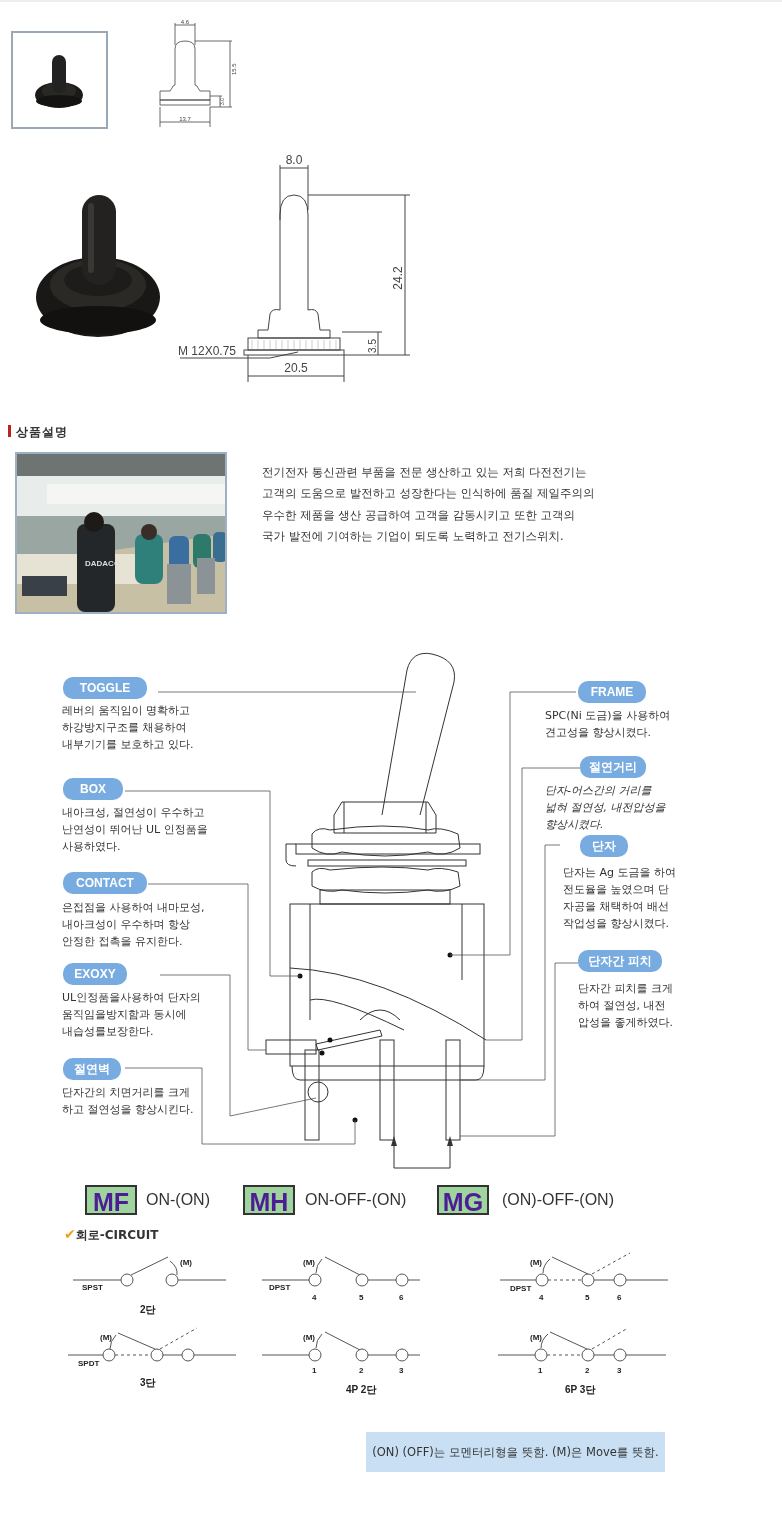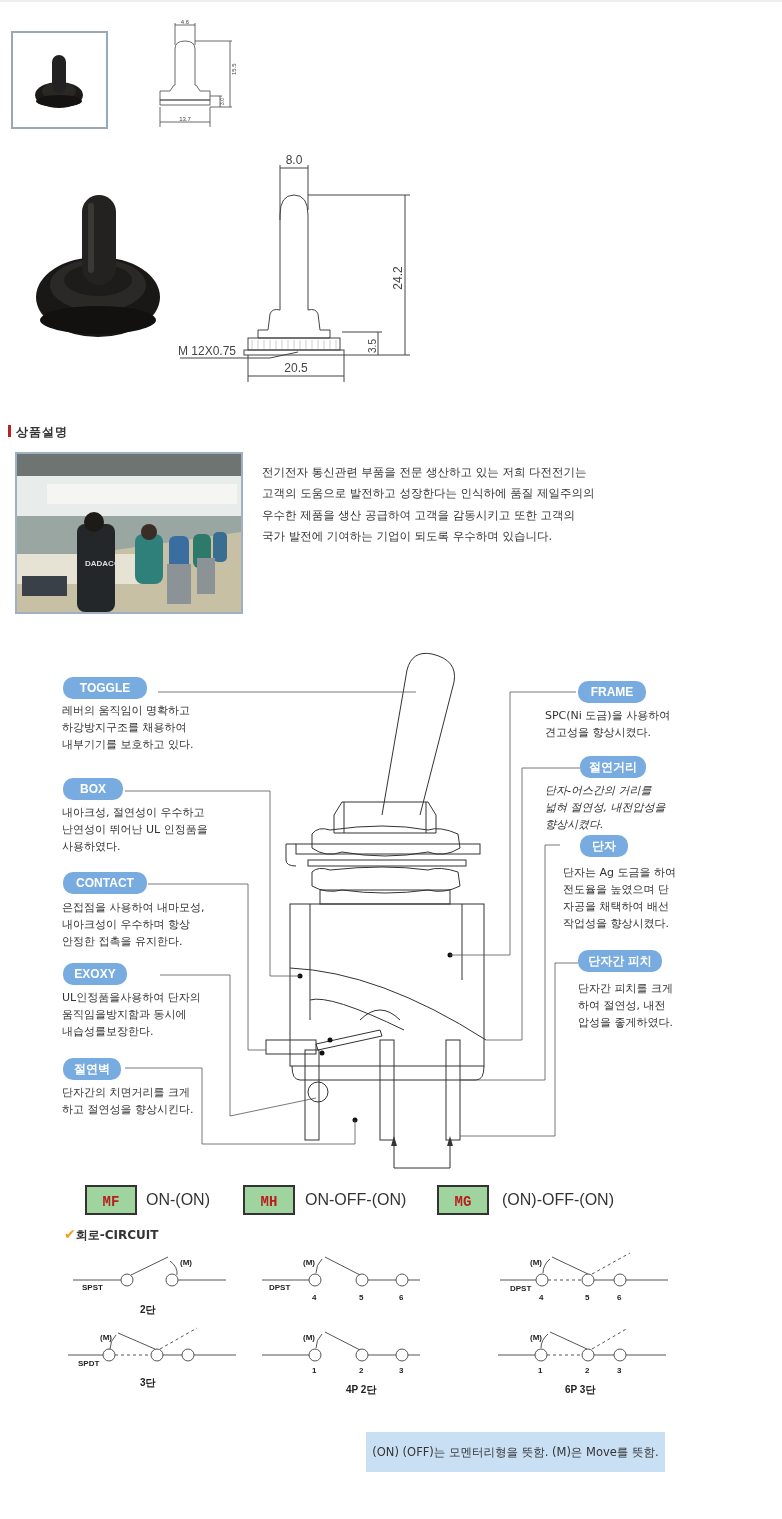--- a/index.html
+++ b/index.html
@@ -2,26 +2,26 @@
 <html><head>
 <meta charset="utf-8">
 <style>
   html,body{margin:0;padding:0;background:#fff;}
   body{width:782px;height:1519px;position:relative;overflow:hidden;font-family:"DejaVu Sans",sans-serif;color:#333;}
   .abs{position:absolute;}
   .topline{left:0;top:0;width:782px;height:2px;background:#eee;}
   .thumb{left:11px;top:31px;width:97px;height:98px;border:2px solid #9aa8b6;box-sizing:border-box;background:#fff;}
   .section-title{left:8px;top:424px;font-size:12px;font-weight:bold;color:#333;letter-spacing:1px;}
   .section-title .bar{display:inline-block;width:3px;height:12px;background:#b22;margin-right:5px;vertical-align:-1px;}
-  .photo{left:15px;top:452px;width:228px;height:162px;border:2px solid #9fb0c4;box-sizing:border-box;overflow:hidden;}
+  .photo{left:15px;top:452px;width:212px;height:162px;border:2px solid #9fb0c4;box-sizing:border-box;overflow:hidden;}
   .desc{left:262px;top:462px;width:340px;font-size:11.5px;line-height:21.3px;color:#333;}
   .desc div{white-space:nowrap;}
   .pill{background:#78ace0;color:#fff;font-weight:bold;font-size:12px;border-radius:10px;height:22px;line-height:22px;text-align:center;font-family:"Liberation Sans",sans-serif;}
   .ftxt{font-size:11px;line-height:17px;color:#333;white-space:nowrap;}
-  .mode-box{background:#9fd49f;border:2px solid #333;font-weight:bold;font-size:14px;color:#b91c1c;text-align:center;height:30px;line-height:30px;font-family:Liberation Mono, monospace;box-sizing:border-box;}
+  .mode-box{background:#9fd49f;border:2px solid #333;font-weight:bold;font-size:25px;color:#4c1d95;text-align:center;height:30px;line-height:30px;font-family:Liberation Sans, sans-serif;box-sizing:border-box;}
   .mode-txt{font-size:16px;color:#333;font-family:"Liberation Sans",sans-serif;}
   .circuit-title{left:64px;top:1226px;font-size:12px;font-weight:bold;color:#333;}
   .note{left:366px;top:1432px;width:299px;height:40px;background:#c9dff3;font-size:11.5px;line-height:40px;text-align:center;color:#333;}
   svg text{font-family:"Liberation Sans",sans-serif;}
 </style>
 </head>
 <body>
 
 <div class="abs topline"></div>
 
@@ -132,21 +132,21 @@
     <rect x="180" y="104" width="18" height="36" fill="#8c9396"></rect>
     <rect x="5" y="122" width="45" height="20" fill="#3a4048"></rect>
     <text x="68" y="112" font-size="8" fill="#ddd" font-weight="bold">DADACO</text>
   </svg>
 </div>
 
 <div class="abs desc">
   <div>전기전자 통신관련 부품을 전문 생산하고 있는 저희 다전전기는</div>
   <div>고객의 도움으로 발전하고 성장한다는 인식하에 품질 제일주의의</div>
   <div>우수한 제품을 생산 공급하여 고객을 감동시키고 또한 고객의</div>
-  <div>국가 발전에 기여하는 기업이 되도록 우수하며 있습니다.</div>
+  <div>국가 발전에 기여하는 기업이 되도록 노력하고 전기스위치.</div>
 </div>
 
 <svg class="abs" style="left:0;top:620px" width="782" height="560">
   <g fill="none" stroke="#333" stroke-width="1">
 
     <path d="M382 195 L407 50 Q412 30 432 34 Q458 40 454 62 L420 195"></path>
 
     <path d="M334 195 L342 182 L428 182 L436 195 L436 213 L334 213 Z"></path>
     <line x1="344" y1="182" x2="344" y2="213"></line>
       <line x1="426" y1="182" x2="426" y2="213"></line>

